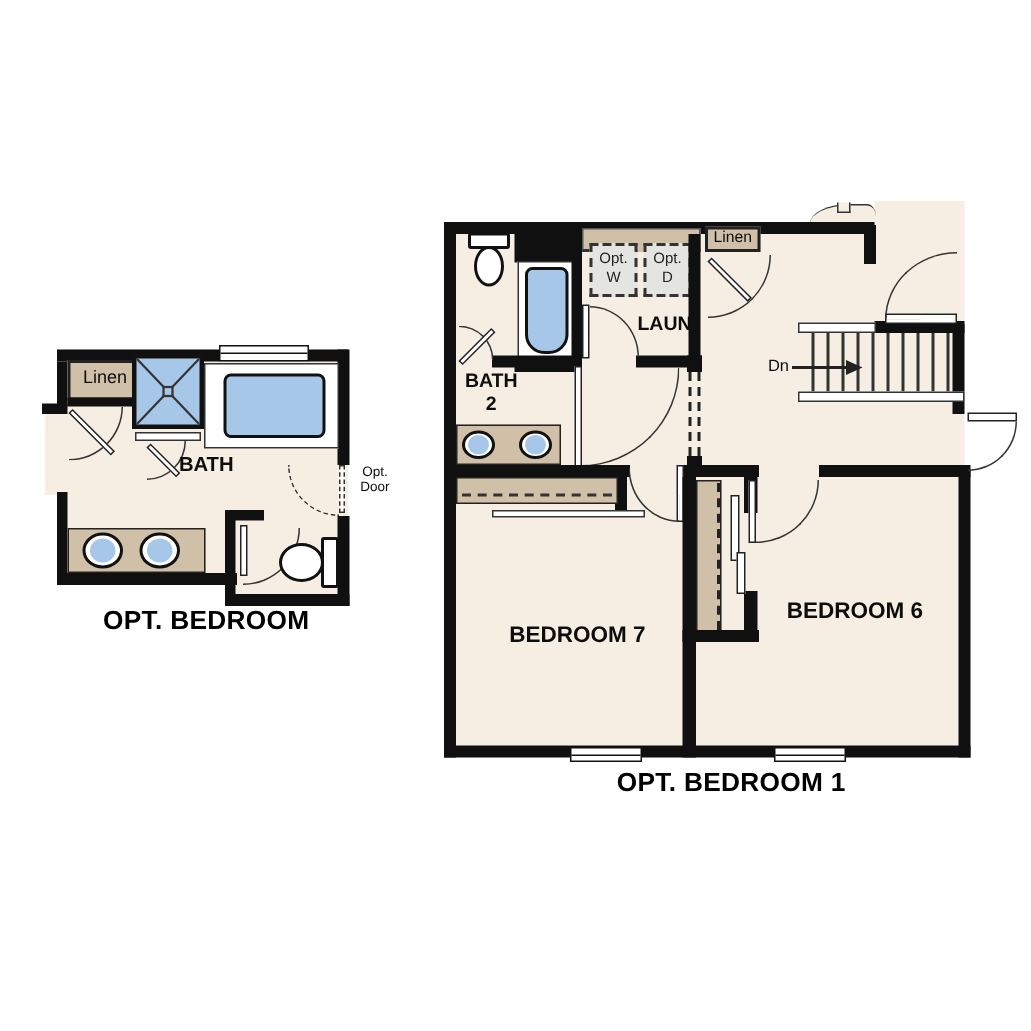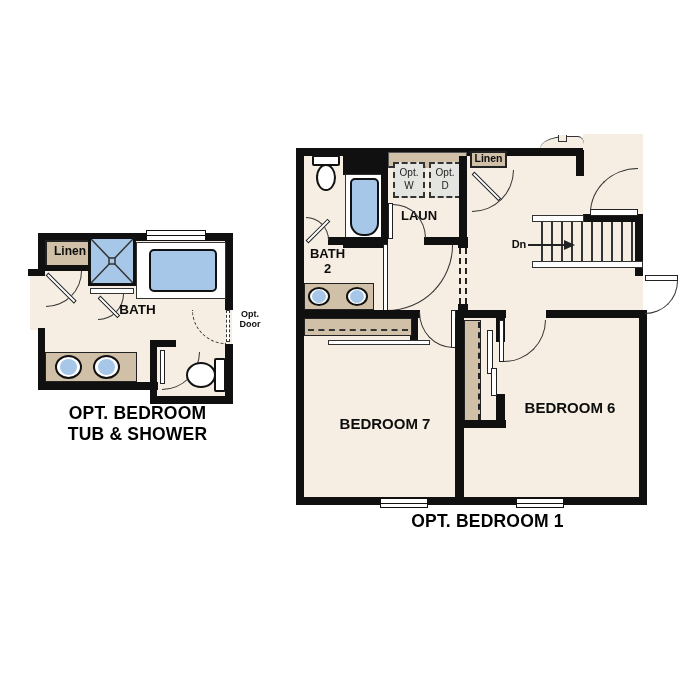--- a/index.html
+++ b/index.html
@@ -22,21 +22,21 @@
   .arc-tr{border-top:1.5px solid #333;border-right:1.5px solid #333;border-top-right-radius:100% 100%;}
   .arc-bl{border-bottom:1.5px solid #333;border-left:1.5px solid #333;border-bottom-left-radius:100% 100%;}
   .arc-br{border-bottom:1.5px solid #333;border-right:1.5px solid #333;border-bottom-right-radius:100% 100%;}
   .dash.arc-bl{border-bottom-style:dashed;border-left-style:dashed;}
   .leaf{position:absolute;background:#fff;border:1px solid #222;}
   .leafdash{position:absolute;background:#fff;border:1.5px dashed #333;}
   .leafdiag{position:absolute;height:4px;background:#fff;border:1px solid #222;transform-origin:0 50%;}
   .window{position:absolute;background:#fff;border:1.2px solid #111;}
   .window .mid{position:absolute;left:0;right:0;top:45%;height:1px;background:#111;}
   .lbl{position:absolute;font-weight:bold;text-align:center;line-height:1.12;color:#0d0d0d;}
-  .lbl-reg{position:absolute;font-weight:bold;text-align:center;line-height:1.1;color:#0d0d0d;}
+  .lbl-reg{position:absolute;font-weight:normal;text-align:center;line-height:1.1;color:#0d0d0d;}
   .caption{position:absolute;font-weight:bold;text-align:center;line-height:1.18;letter-spacing:.2px;color:#000;}
   .dashbox{position:absolute;background:#e4e4e1;border:2px dashed #333;font-weight:normal;
            text-align:center;font-size:10px;line-height:1.25;padding-top:3px;color:#222;}
   .tread{position:absolute;top:222px;width:2px;height:39px;background:#333;}
   .dashv{position:absolute;width:0;border-left:2px dashed #222;}
   .dashh{position:absolute;height:0;border-top:2px dashed #333;}
   .arrowline{position:absolute;height:2px;background:#222;}
   .arrowhead{position:absolute;width:0;height:0;border-top:5px solid transparent;
              border-bottom:5px solid transparent;border-left:11px solid #222;}
 </style>
@@ -115,21 +115,20 @@
 
     
     <div class="leaf" style="left:160px;top:350px;width:5px;height:34px;"></div>
     <div class="arc arc-br" style="left:162px;top:352px;width:38px;height:38px;"></div>
     <div class="fix" style="left:214px;top:358px;width:12px;height:34px;border-radius:2px;"></div>
     <div class="fix" style="left:186px;top:362px;width:30px;height:26px;border-radius:50%;"></div>
 
     
     <div class="caption" style="left:30px;top:403px;width:215px;font-size:17.5px;">
       <div>OPT. BEDROOM</div>
-      <div>TUB &amp; SHOWER</div>
     </div>
   </div>
 
   
   <div class="g">
     <div class="floor" style="left:304px;top:148px;width:339px;height:349px;"></div>
     <div class="floor" style="left:583px;top:134px;width:60px;height:16px;"></div>
     
     <div class="abs" style="left:540px;top:136px;width:44px;height:13px;background:#f6eee2;border-top:1.5px solid #333;border-top-left-radius:60% 100%;border-top-right-radius:14% 60%;"></div>
     <div class="abs" style="left:558px;top:135px;width:9px;height:7px;background:#f6eee2;border:1.5px solid #333;border-top:none;"></div>
@@ -170,21 +169,21 @@
     
     <div class="counter" style="left:388px;top:152px;width:79px;height:16px;border:1px solid #555;border-bottom:2px dashed #333;"></div>
     <div class="dashbox" style="left:393px;top:162px;width:32px;height:36px;">
       <div>Opt.</div>
       <div>W</div>
     </div>
     <div class="dashbox" style="left:429px;top:162px;width:32px;height:36px;">
       <div>Opt.</div>
       <div>D</div>
     </div>
-    <div class="lbl" style="left:396px;top:209px;width:46px;font-size:13px;">LAUN</div>
+    <div class="lbl" style="left:420px;top:209px;width:46px;font-size:13px;">LAUN</div>
     <div class="wall" style="left:424px;top:237px;width:44px;height:8px;"></div>
     <div class="leaf" style="left:388px;top:203px;width:5px;height:36px;"></div>
     <div class="arc arc-tr" style="left:393px;top:204px;width:33px;height:34px;"></div>
     <div class="wall" style="left:459px;top:156px;width:8px;height:88px;"></div>
 
     
     <div class="tan" style="left:470px;top:151px;width:37px;height:17px;border-width:2px;"></div>
     <div class="lbl-reg" style="left:470px;top:153px;width:37px;font-size:10.5px;">Linen</div>
     <div class="arc arc-br" style="left:472px;top:170px;width:42px;height:42px;"></div>
     <div class="leafdiag" style="left:473px;top:171px;width:38px;transform:rotate(45deg);"></div>

